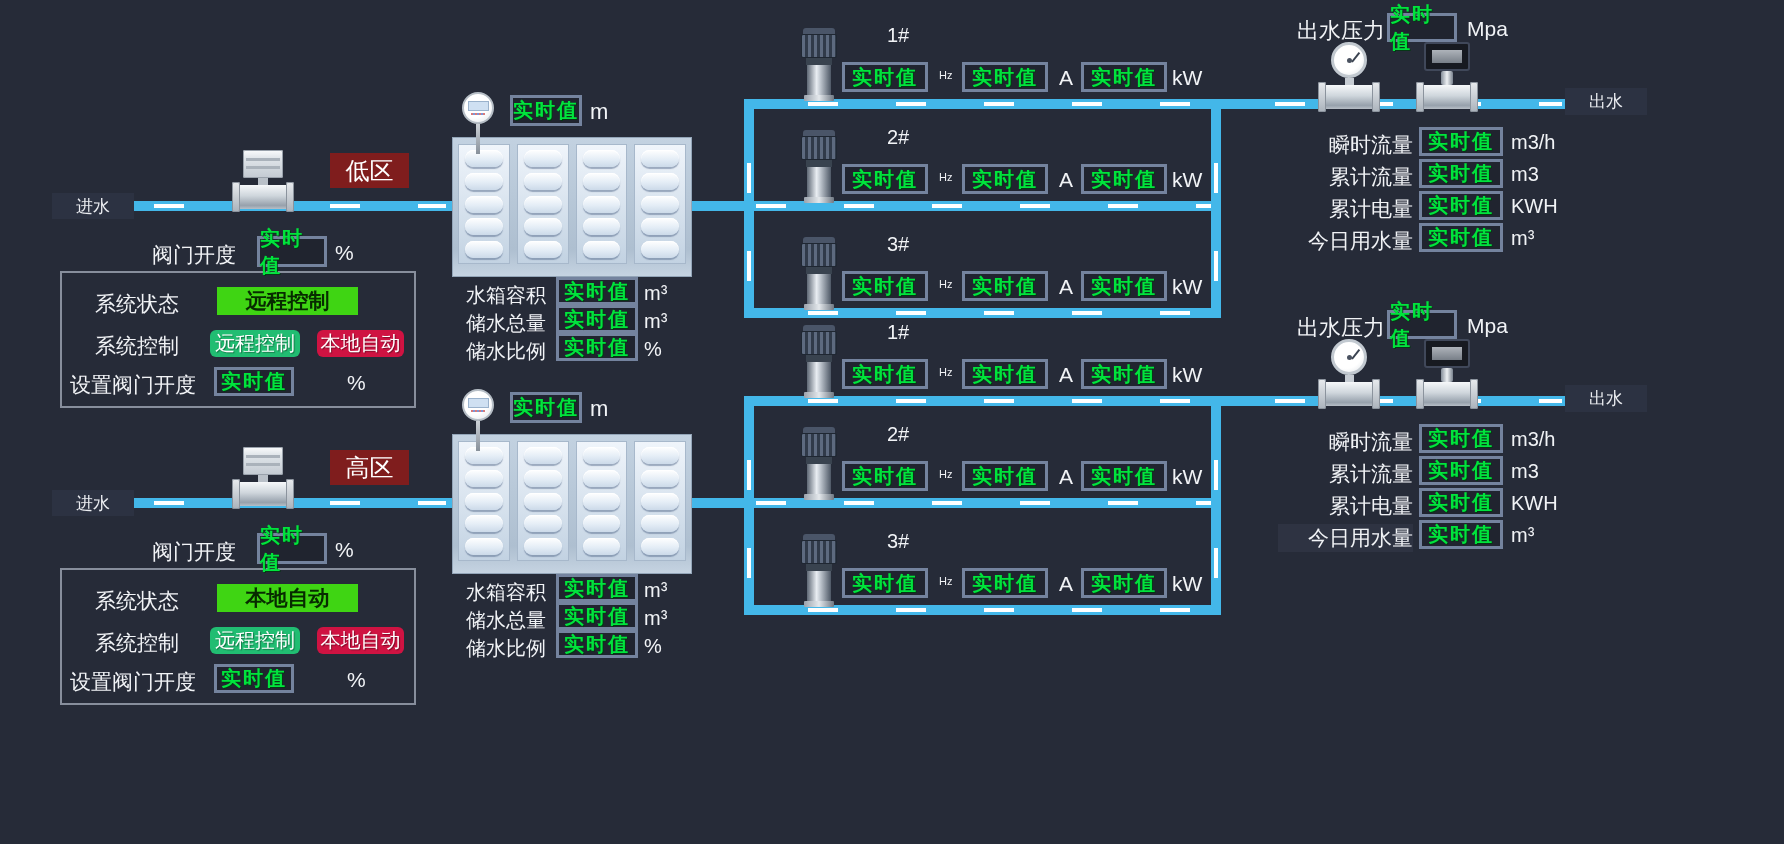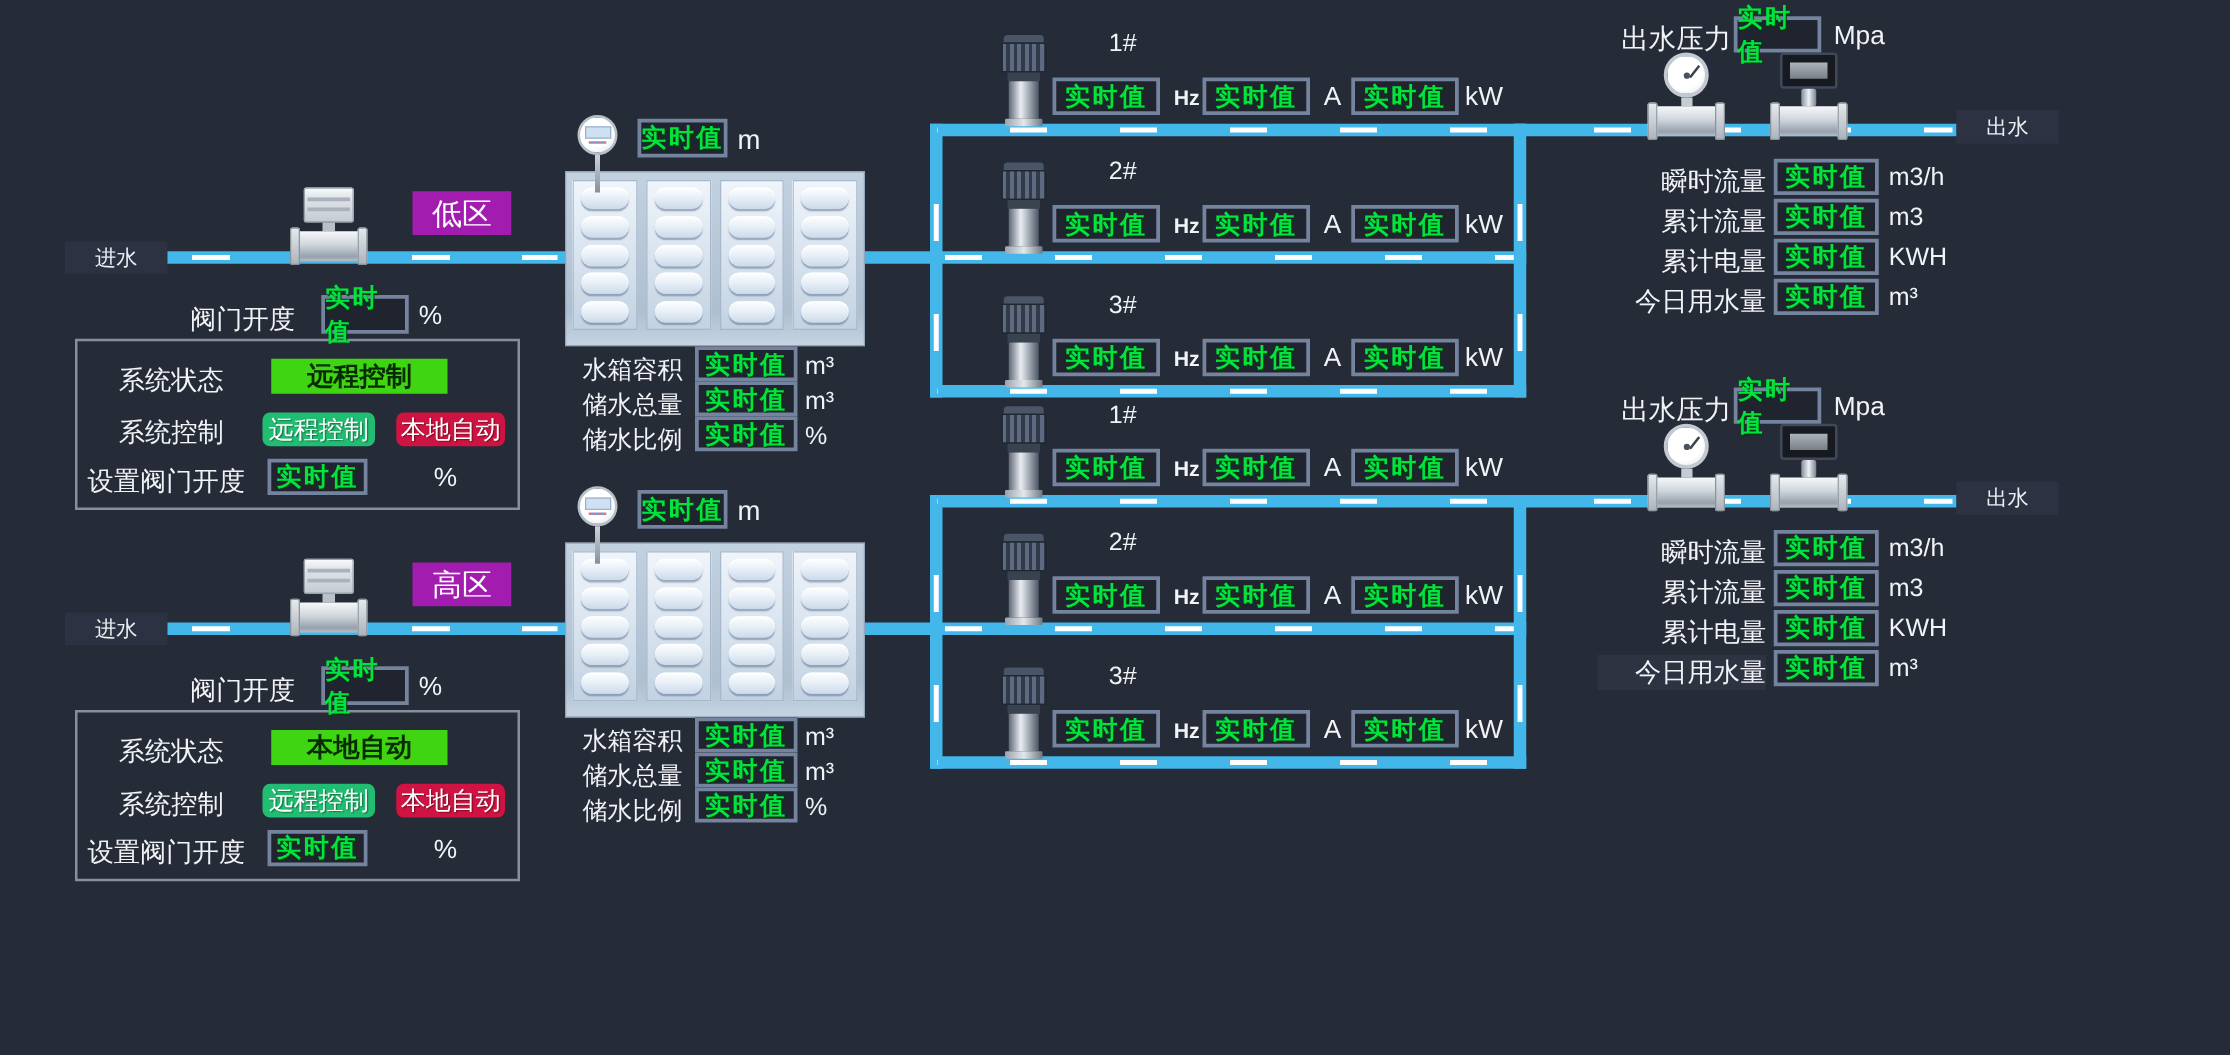--- a/index.html
+++ b/index.html
@@ -11,29 +11,29 @@
   .pipe-h,.pipe-v{position:absolute;background:#43b7e9;z-index:1;}
   .pipe-h{height:10px;}
   .pipe-v{width:10px;}
   .pipe-h::before{content:"";position:absolute;left:6px;right:6px;top:3px;height:4px;
     background:repeating-linear-gradient(90deg,transparent 0 58px,#ffffff 58px 88px);}
   .pipe-v::before{content:"";position:absolute;top:6px;bottom:6px;left:3px;width:4px;
     background:repeating-linear-gradient(180deg,transparent 0 58px,#ffffff 58px 88px);}
 
   
   .t{position:absolute;color:#f1f3f6;font-size:21px;white-space:nowrap;z-index:4;}
-  .t17{font-size:17px;font-weight:bold;} .t20{font-size:20px;} .t22{font-size:22px;}
+  .t17{font-size:11px;} .t20{font-size:20px;} .t22{font-size:22px;}
   .unit{font-size:20px;}
   .stat-lbl{width:135px;text-align:right;}
   .hl{background:#2e3342;}
 
   
   .iobox{position:absolute;background:#2c3242;color:#eceef2;font-size:17px;
     display:flex;align-items:center;justify-content:center;z-index:4;}
-  .zonebox{position:absolute;background:#a21caf;color:#ffffff;font-size:24px;
+  .zonebox{position:absolute;background:#7f1d1d;color:#ffffff;font-size:24px;
     display:flex;align-items:center;justify-content:center;z-index:4;}
   .vbox{position:absolute;background:#20242f;border:3px solid #74839e;color:#00e43c;
     font-size:20px;font-weight:700;letter-spacing:2px;display:flex;align-items:center;
     justify-content:center;text-shadow:1px 1px 0 rgba(0,60,15,.8);z-index:4;}
   .panel{position:absolute;border:2px solid #878e9c;z-index:3;}
   .panel .t,.panel .vbox,.panel .statusbtn,.panel .pill{position:absolute;}
   .statusbtn{background:#3fd513;color:#072b00;font-size:21px;font-weight:600;
     display:flex;align-items:center;justify-content:center;z-index:4;}
   .pill{border-radius:6px;color:#ffffff;font-size:20px;display:flex;align-items:center;
     justify-content:center;white-space:nowrap;z-index:4;text-shadow:1px 1px 1px rgba(0,0,0,.4);}

